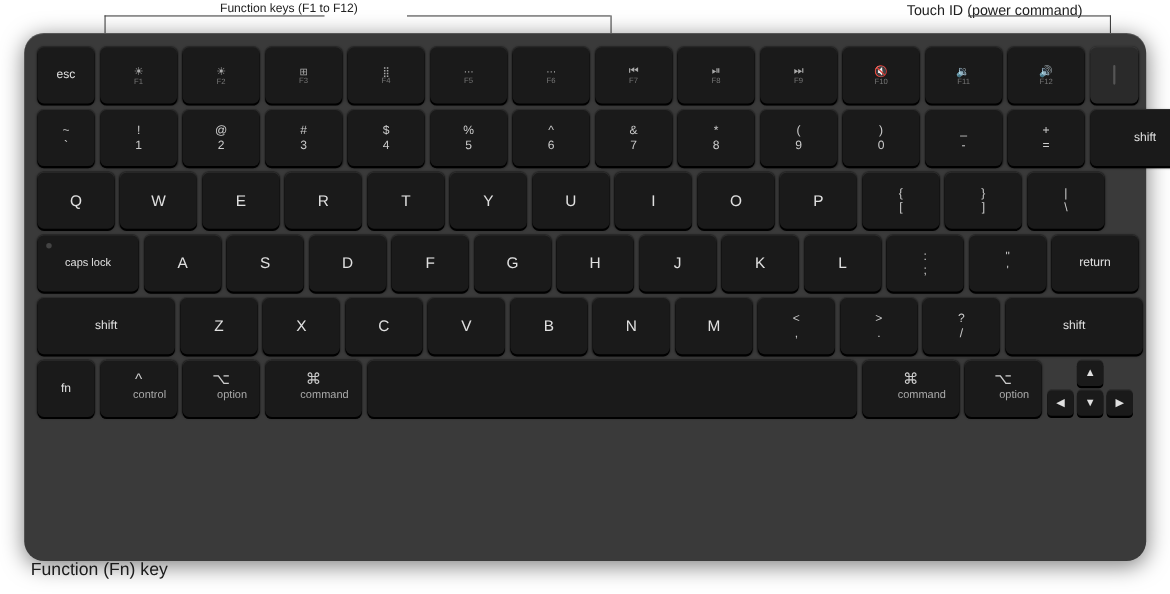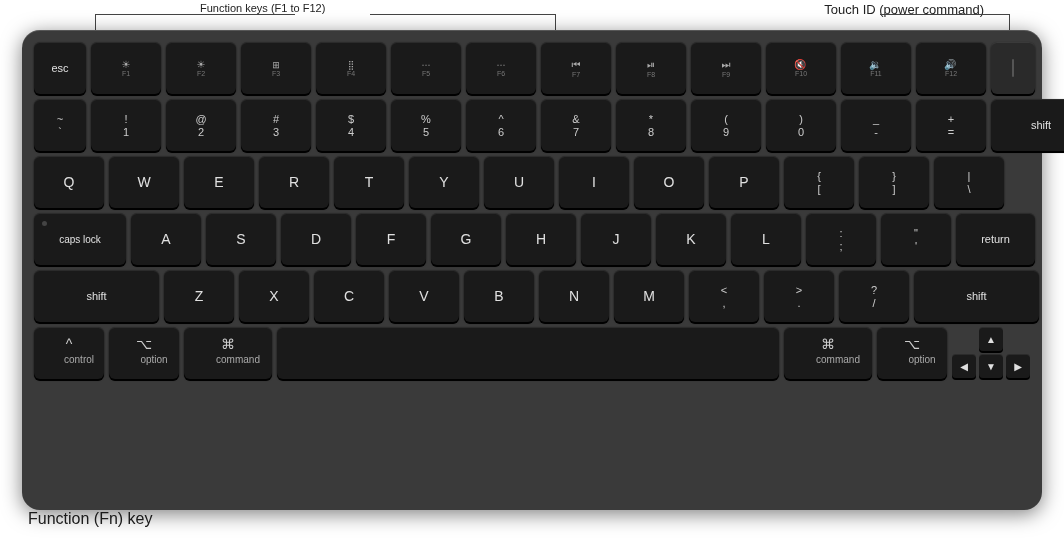--- a/index.html
+++ b/index.html
@@ -574,20 +574,23 @@
         <span class="top">?</span>
         <span class="bottom">/</span>
       </div>
     </div>
     <div class="key key-shift-r">
       <span>shift</span>
     </div>
   </div>
 
   <div class="key-row row-bottom">
+    <div class="key key-fn">
+      <span style="font-size:11px;">fn</span>
+    </div>
     <div class="key key-control">
       <div class="key-modifier">
         <span class="mod-symbol">^</span>
         <span class="mod-label">control</span>
       </div>
     </div>
     <div class="key key-option">
       <div class="key-modifier">
         <span class="mod-symbol">⌥</span>
         <span class="mod-label">option</span>

